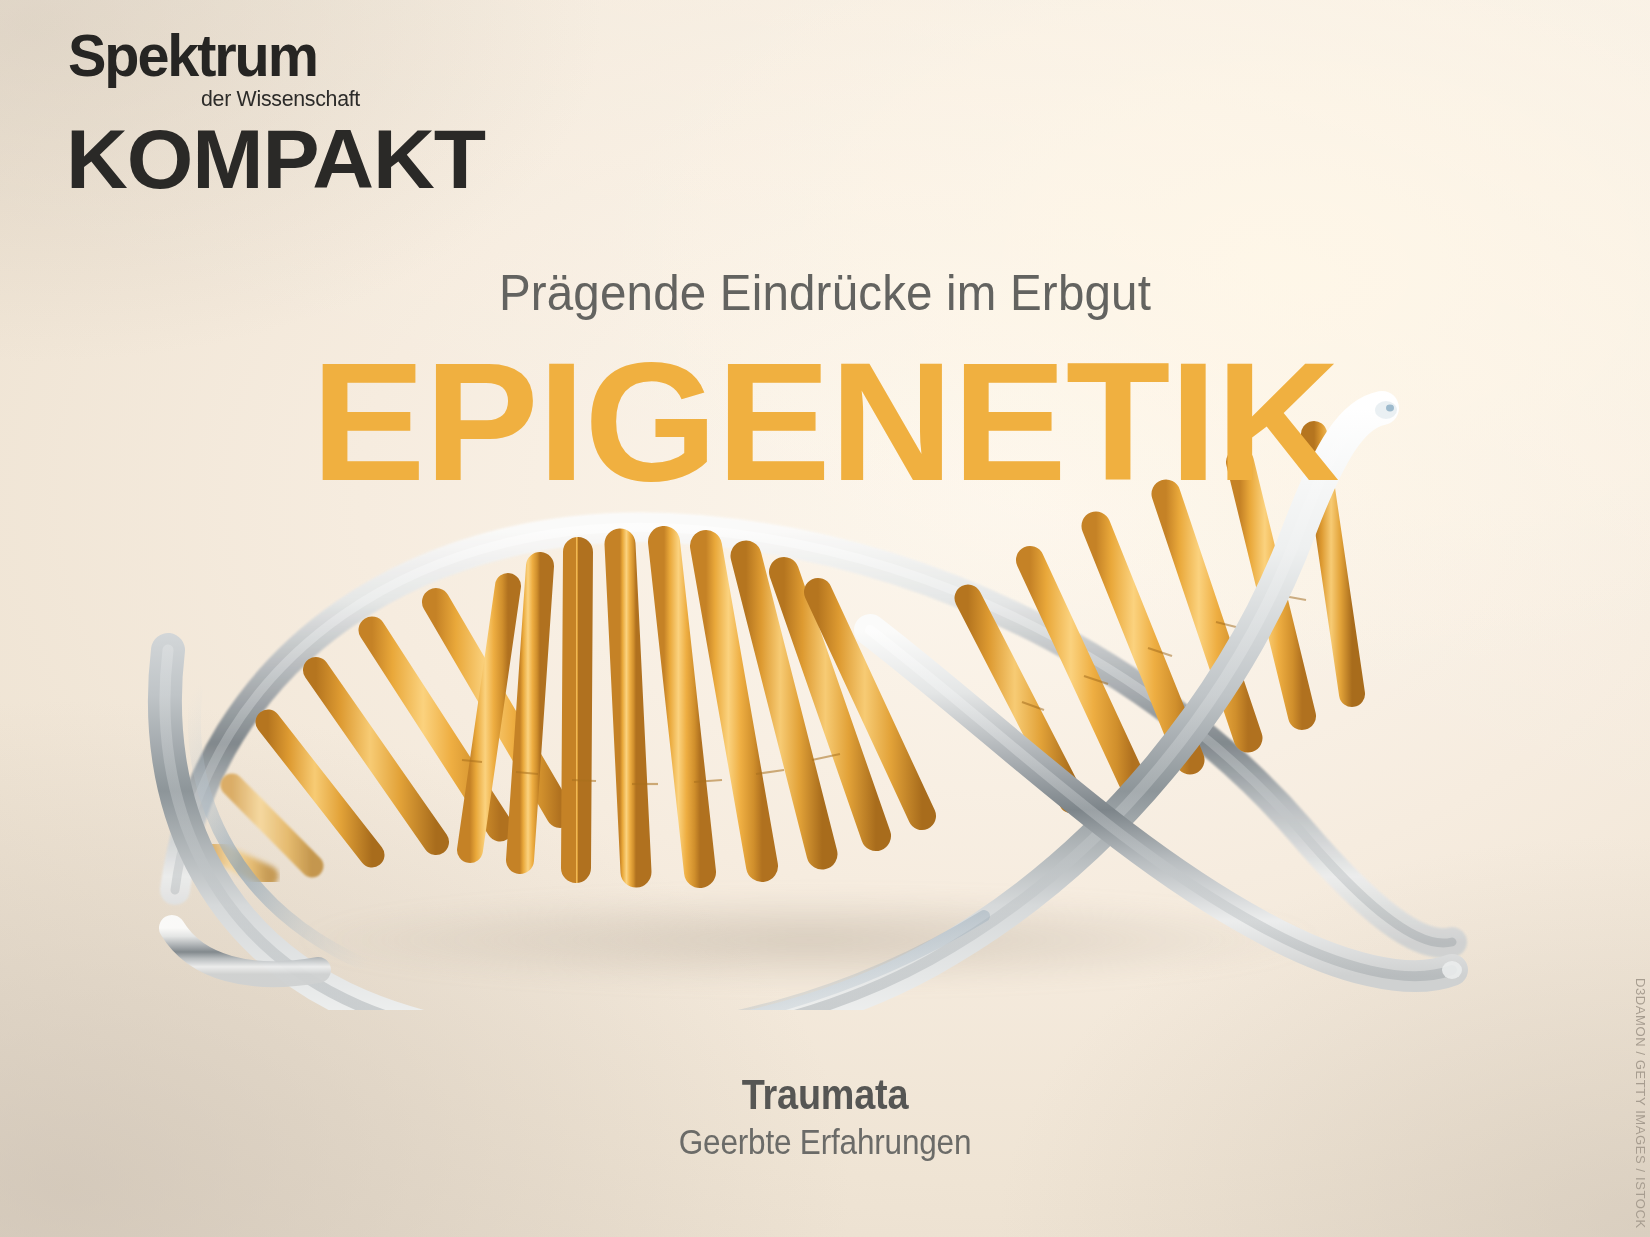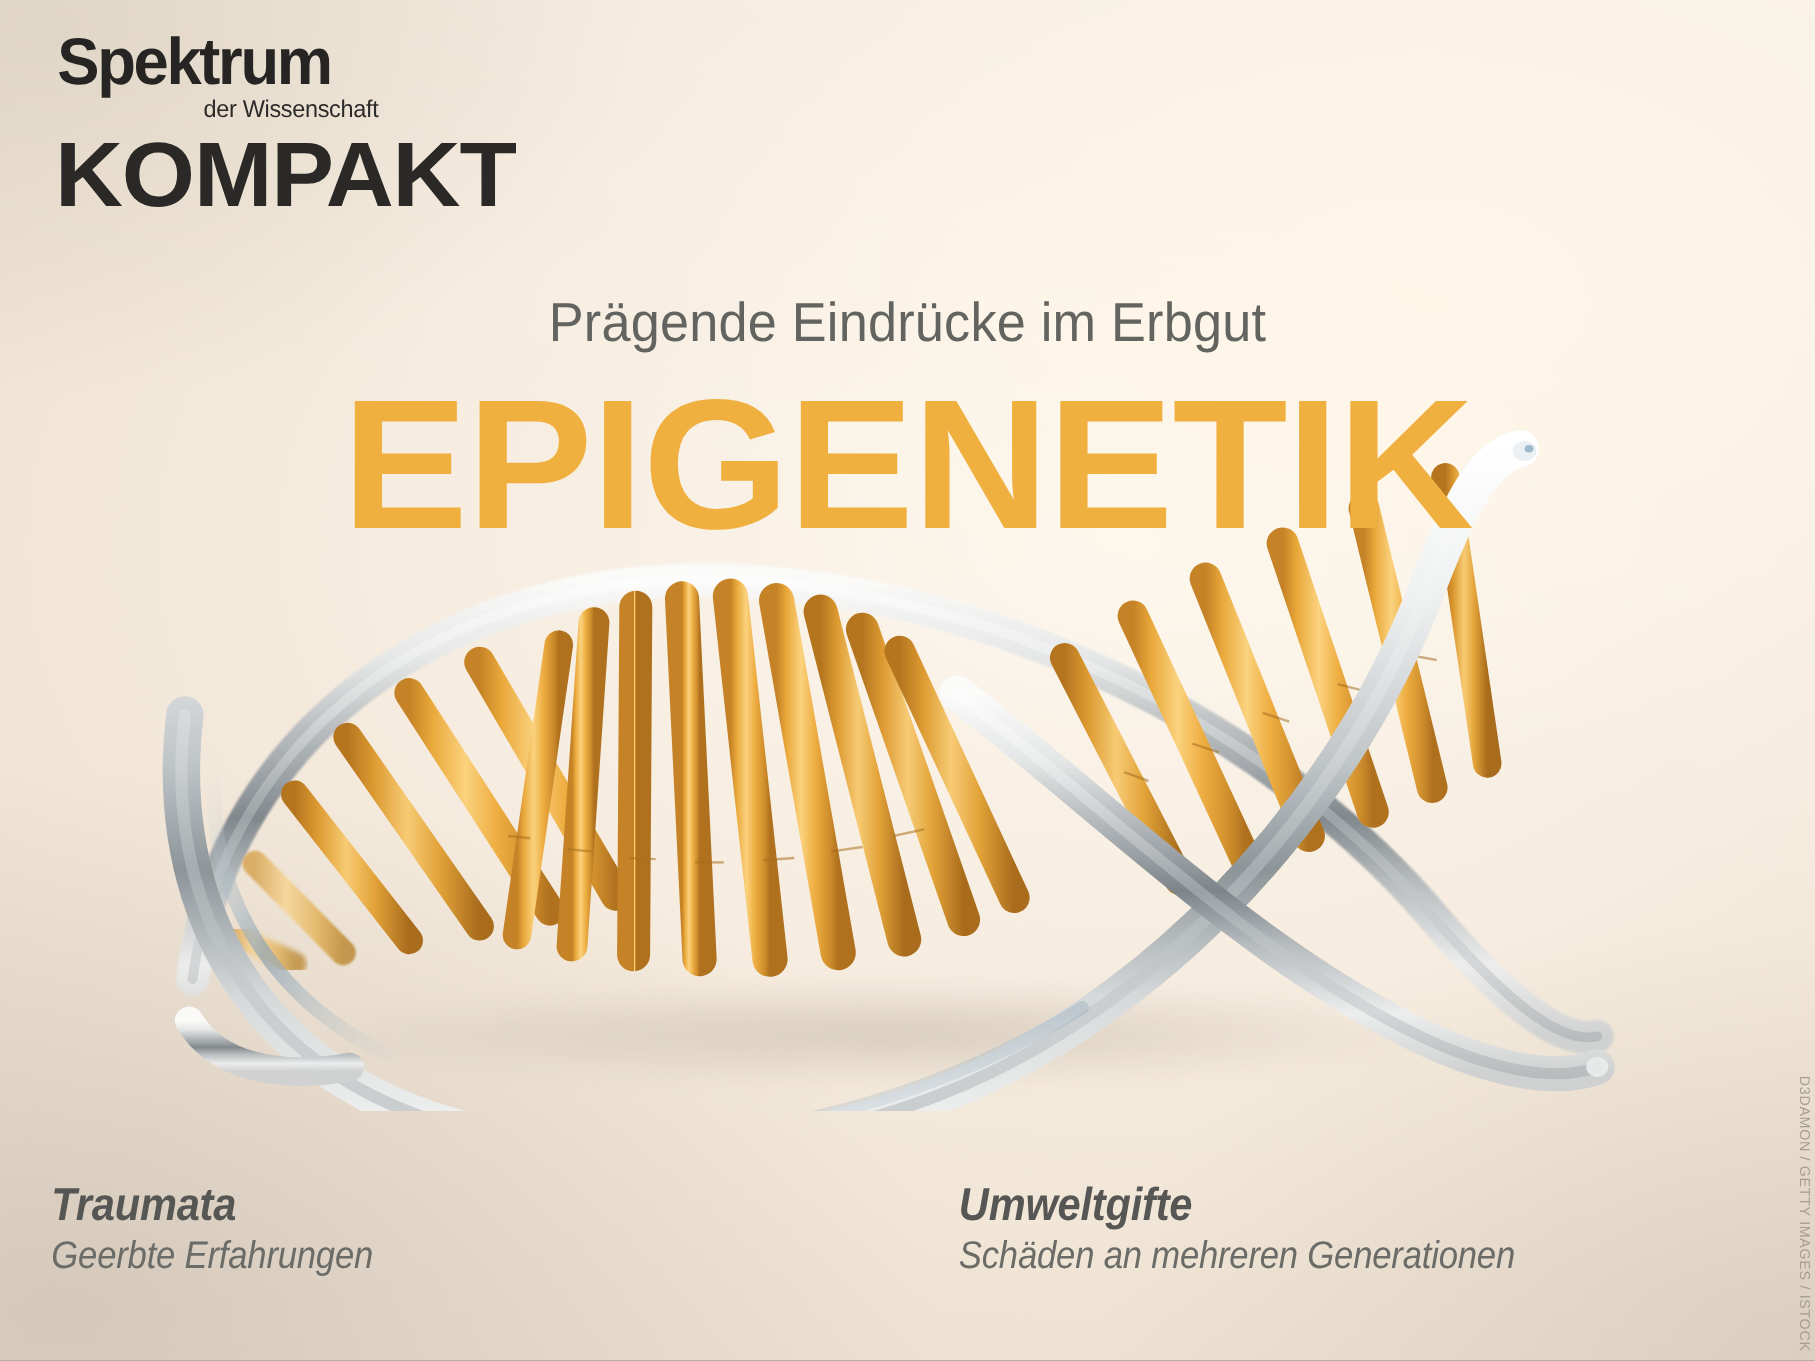--- a/index.html
+++ b/index.html
@@ -38,21 +38,21 @@
     inset: 0;
     background:
       radial-gradient(70% 58% at 4% 96%, rgba(196,185,172,0.55) 0%, rgba(196,185,172,0) 68%),
       radial-gradient(55% 45% at 99% 99%, rgba(198,187,173,0.45) 0%, rgba(198,187,173,0) 70%),
       radial-gradient(48% 38% at 2% 2%, rgba(201,190,176,0.40) 0%, rgba(201,190,176,0) 72%);
   }
 
   
   .masthead {
     position: absolute;
-    left: 52px;
+    left: 68px;
     top: 26px;
     width: 420px;
     z-index: 40;
   }
   .brand-line {
     position: relative;
     height: 62px;
   }
   .brand-word {
     position: absolute;
@@ -154,22 +154,22 @@
   .topics {
     position: absolute;
     left: 0;
     bottom: 76px;
     width: 1650px;
     display: flex;
     z-index: 40;
   }
   .topic {
     flex: 1 1 0;
+    text-align: center;
     padding: 0 6px;
-    font-style: italic;
   }
   .topic-title {
     font-family: "Liberation Sans", "DejaVu Sans", sans-serif;
     font-weight: 700;
     font-size: 42px;
     line-height: 1.04;
     color: #565654;
     letter-spacing: -0.2px;
     transform: scaleX(0.9);
     display: block;
@@ -367,21 +367,17 @@
   </div>
 
   <div class="kicker">Prägende Eindrücke im Erbgut</div>
   <div class="headline">EPIGENETIK</div>
 
   <div class="topics">
     <div class="topic">
       <span class="topic-title">Traumata</span>
       <span class="topic-sub">Geerbte Erfahrungen</span>
     </div>
-    <div class="topic">
-      <span class="topic-title">Umweltgifte</span>
-      <span class="topic-sub">Schäden an mehreren Generationen</span>
-    </div>
   </div>
 
   <div class="credit">D3DAMON / GETTY IMAGES / ISTOCK</div>
 
 </div>
 
 </body></html>

